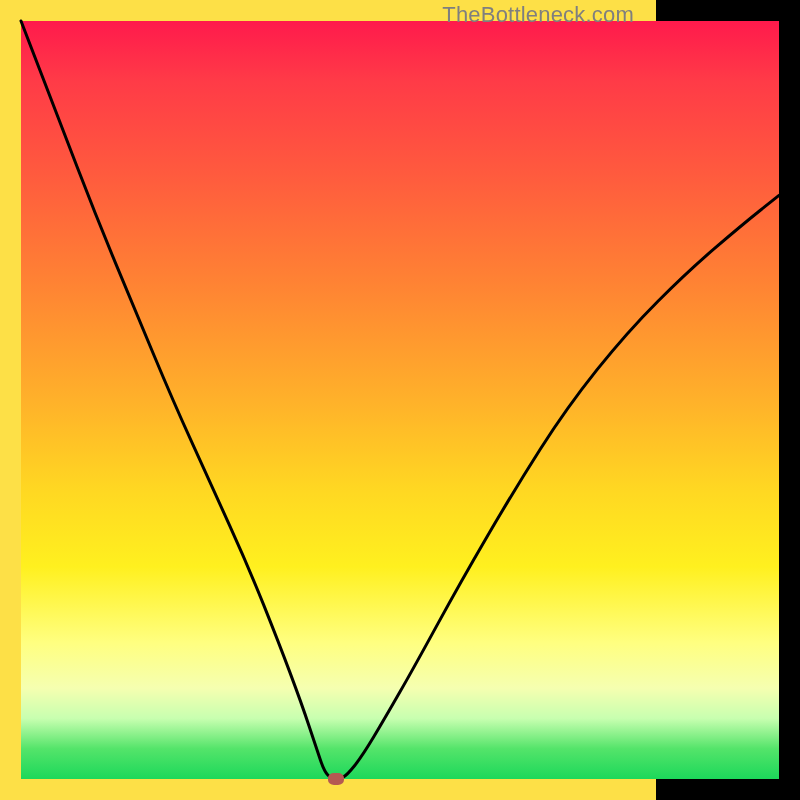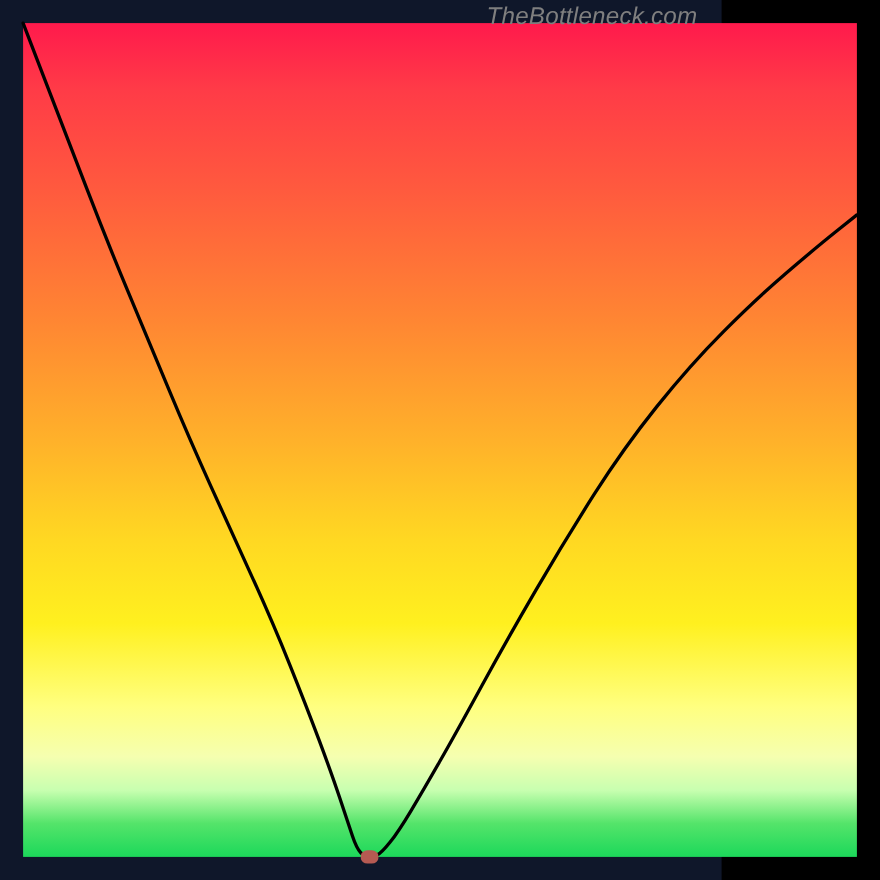--- a/index.html
+++ b/index.html
@@ -8,22 +8,21 @@
     width: 800px;
     height: 800px;
     background: #000;
     overflow: hidden;
     font-family: Arial, Helvetica, sans-serif;
   }
   .frame {
     position: relative;
     width: 656px;
     height: 800px;
-    background: #0f172a;
-    font-style: italic;
+    background: #fde047;
   }
   .plot-area {
     position: absolute;
     left: 21px;
     top: 21px;
     width: 758px;
     height: 758px;
     
     background: linear-gradient(to bottom,
       #ff1a4c 0%,

